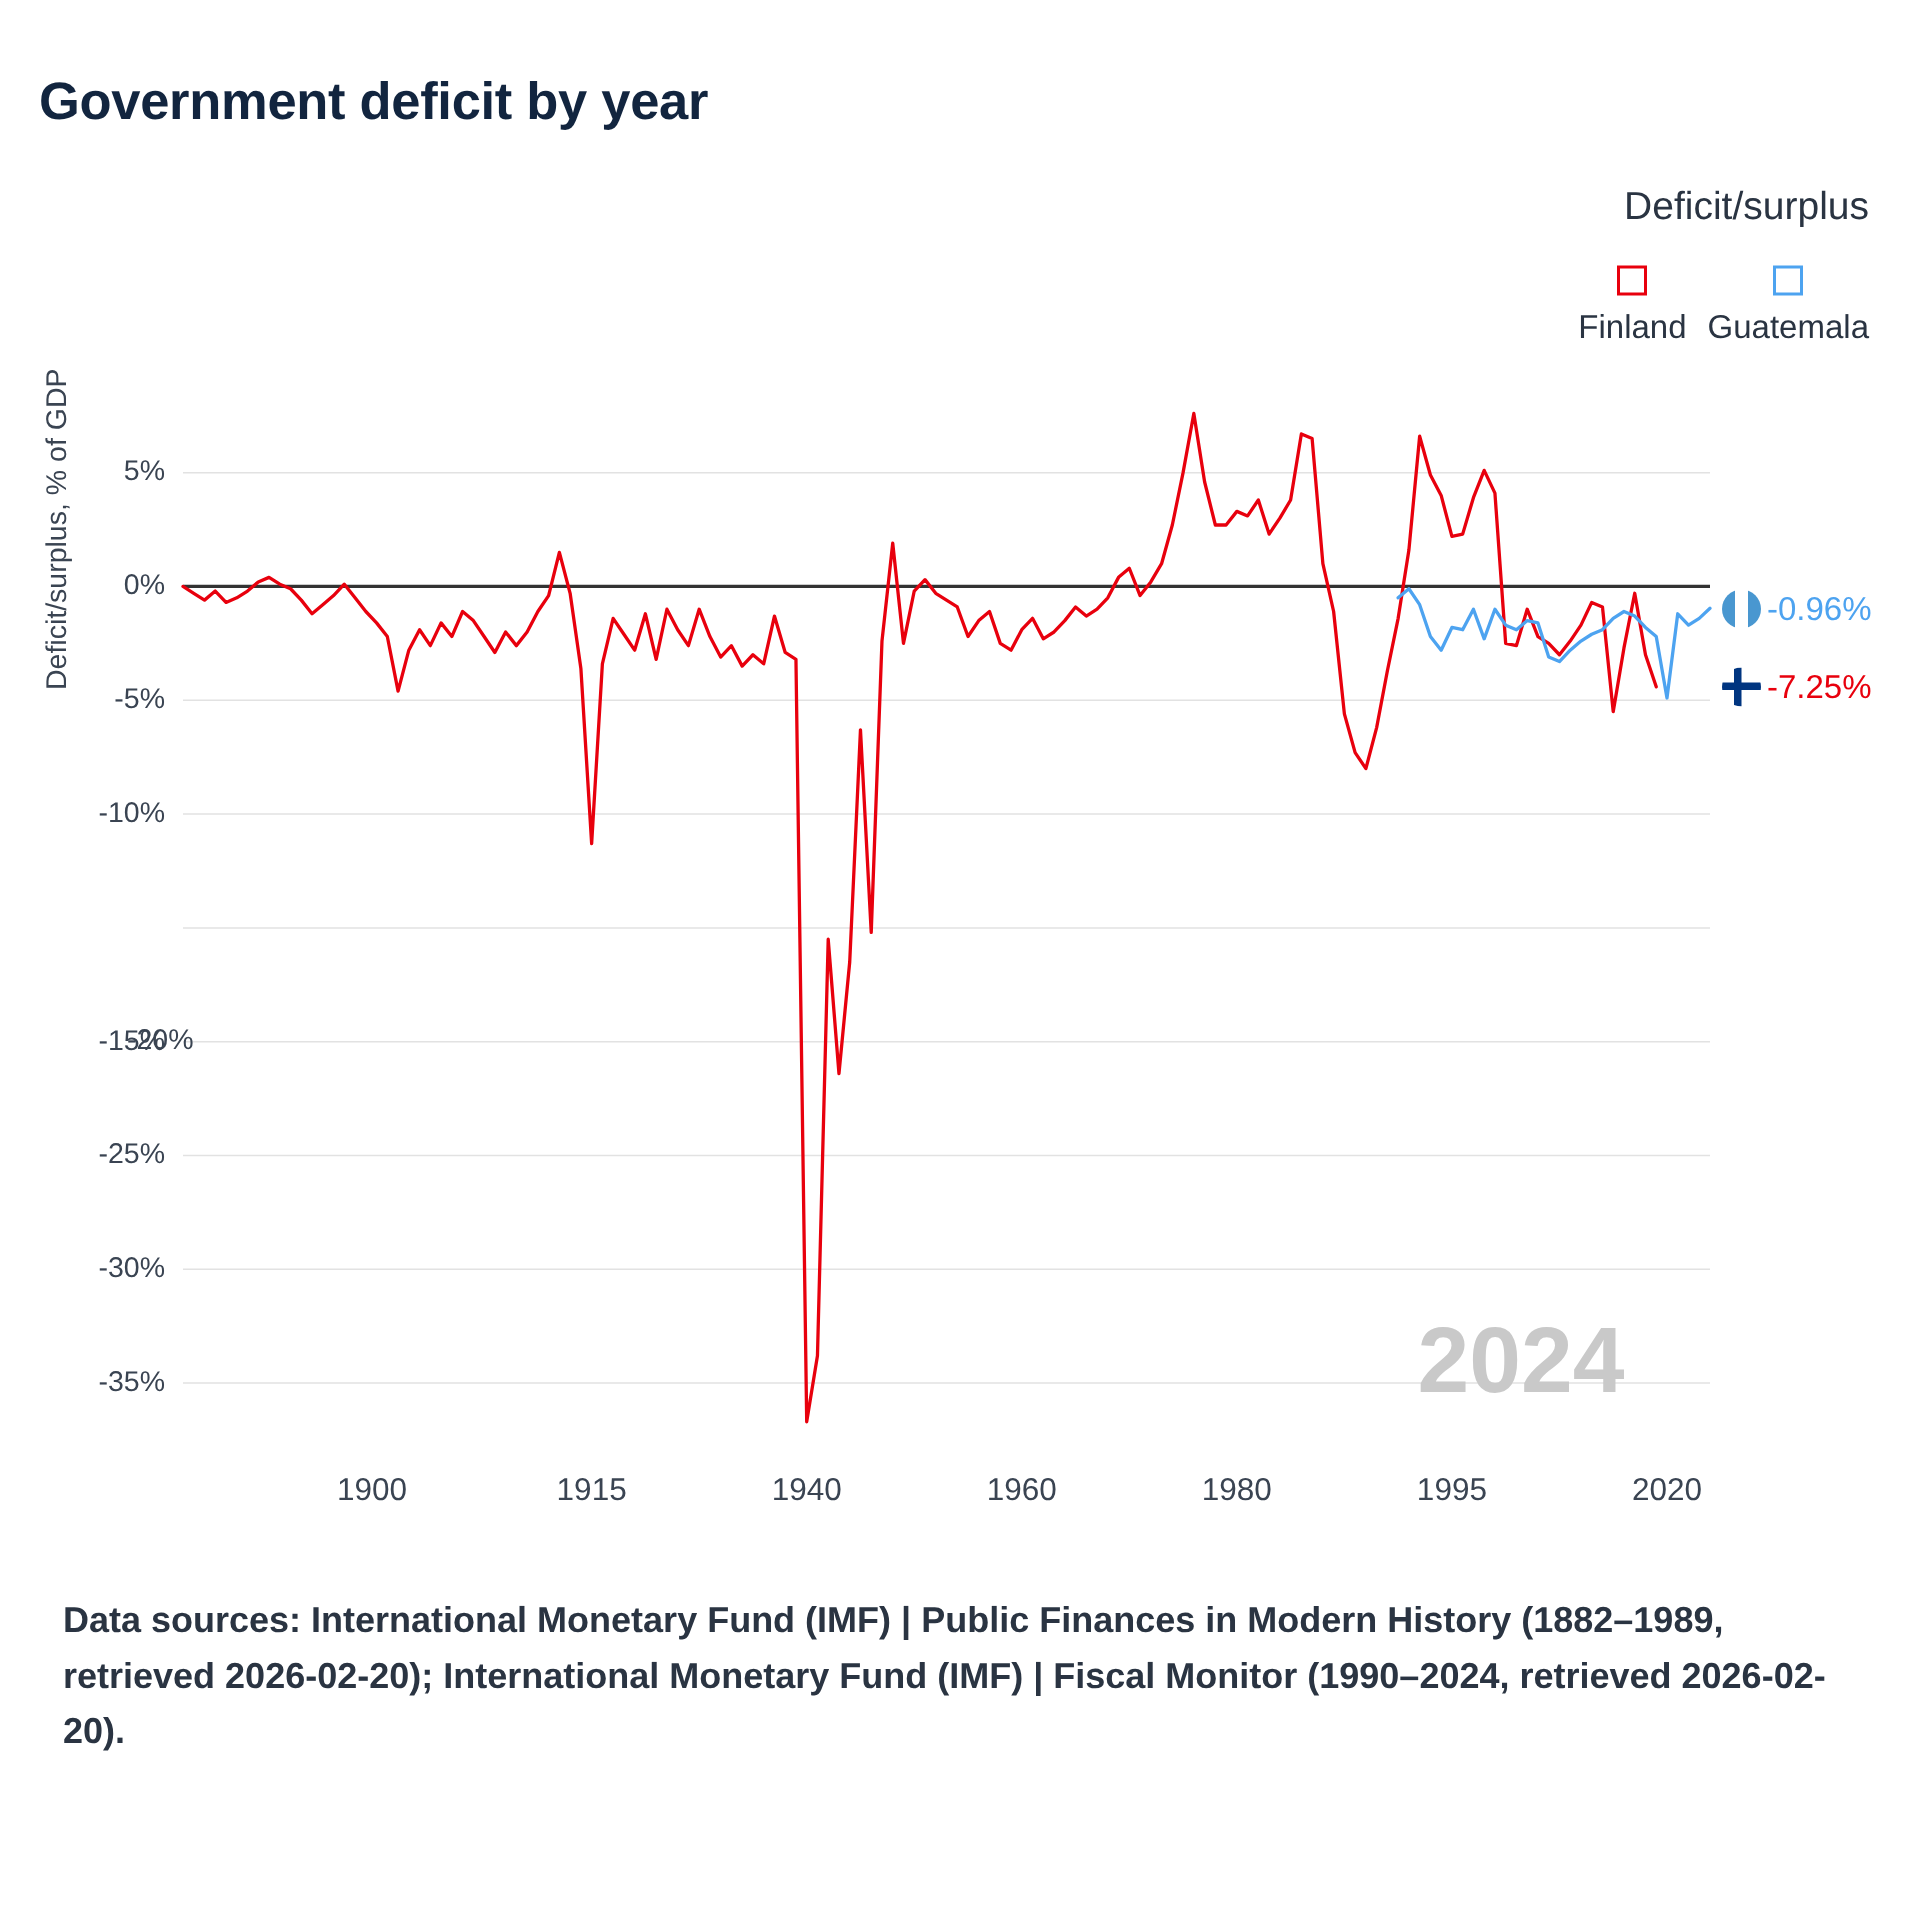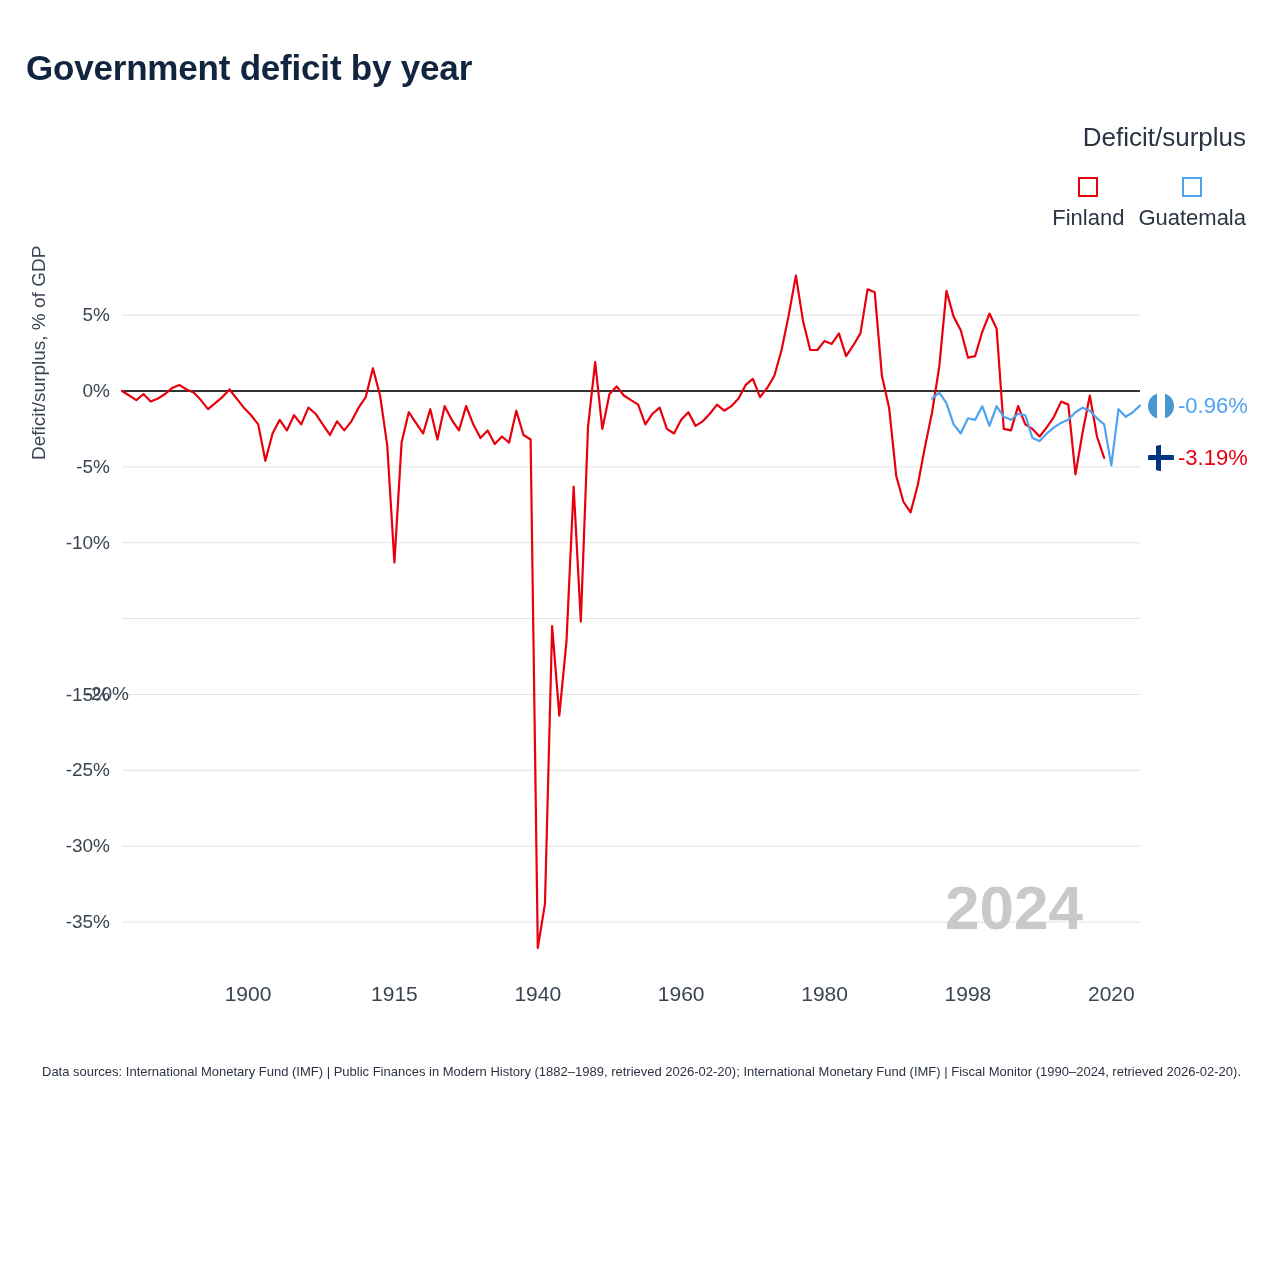--- a/index.html
+++ b/index.html
@@ -112,23 +112,24 @@
     height: 26px;
     border-radius: 50%;
     transform: translateY(-50%);
     overflow: hidden;
   }
   #footer {
     position: absolute;
     left: 42px;
     top: 1062px;
     width: 1200px;
-    font-size: 13px;
+    font-size: 24px;
     color: #2a3442;
     line-height: 1.55;
+    font-weight: bold;
   }
   #source-link {
     margin-top: 14px;
   }
 </style>
 </head>
 <body>
 
 <div id="page-title">Government deficit by year</div>
 
@@ -172,30 +173,30 @@
       <div class="ytick" style="top: 770.326px; left: 0px; width: 110px;">-25%</div>
       <div class="ytick" style="top: 846.196px; left: 0px; width: 110px;">-30%</div>
       <div class="ytick" style="top: 922.065px; left: 0px; width: 110px;">-35%</div>
     </div>
   <div id="xtick-container">
       <div class="xtick" style="left: 248px; top: 982px;">1900</div>
       <div class="xtick" style="left: 394.423px; top: 982px;">1915</div>
       <div class="xtick" style="left: 537.803px; top: 982px;">1940</div>
       <div class="xtick" style="left: 681.183px; top: 982px;">1960</div>
       <div class="xtick" style="left: 824.563px; top: 982px;">1980</div>
-      <div class="xtick" style="left: 967.944px; top: 982px;">1998</div>
+      <div class="xtick" style="left: 967.944px; top: 982px;">1995</div>
       <div class="xtick" style="left: 1111.32px; top: 982px;">2020</div>
     </div>
   <div id="watermark">2024</div>
   <div id="endlabel-container">
       <div class="endflag" style="left: 1148px; top: 405.545px; background: linear-gradient(to right, rgb(73, 151, 208) 0px, rgb(73, 151, 208) 33%, rgb(255, 255, 255) 33%, rgb(255, 255, 255) 66%, rgb(73, 151, 208) 66%, rgb(73, 151, 208) 100%);"></div>
       <div class="endlabel" style="color: rgb(77, 163, 240); left: 1178px; top: 405.545px;">-0.96%</div>
       <div class="endflag" style="left: 1148px; top: 457.895px; background: rgb(255, 255, 255);">
         <div style="position:absolute;left:8px;top:0;width:5px;height:26px;background:#003580"></div>
         <div style="position:absolute;left:0;top:10px;width:26px;height:5px;background:#003580"></div>
       </div>
-      <div class="endlabel" style="color: rgb(232, 0, 13); left: 1178px; top: 457.895px;">-3.19%</div>
+      <div class="endlabel" style="color: rgb(232, 0, 13); left: 1178px; top: 457.895px;">-7.25%</div>
     </div>
 </div>
 
 <div id="footer">
   <div>Data sources: International Monetary Fund (IMF) | Public Finances in Modern History (1882–1989, retrieved 2026-02-20); International Monetary Fund (IMF) | Fiscal Monitor (1990–2024, retrieved 2026-02-20).</div>
 </div>
 
 </body></html>

